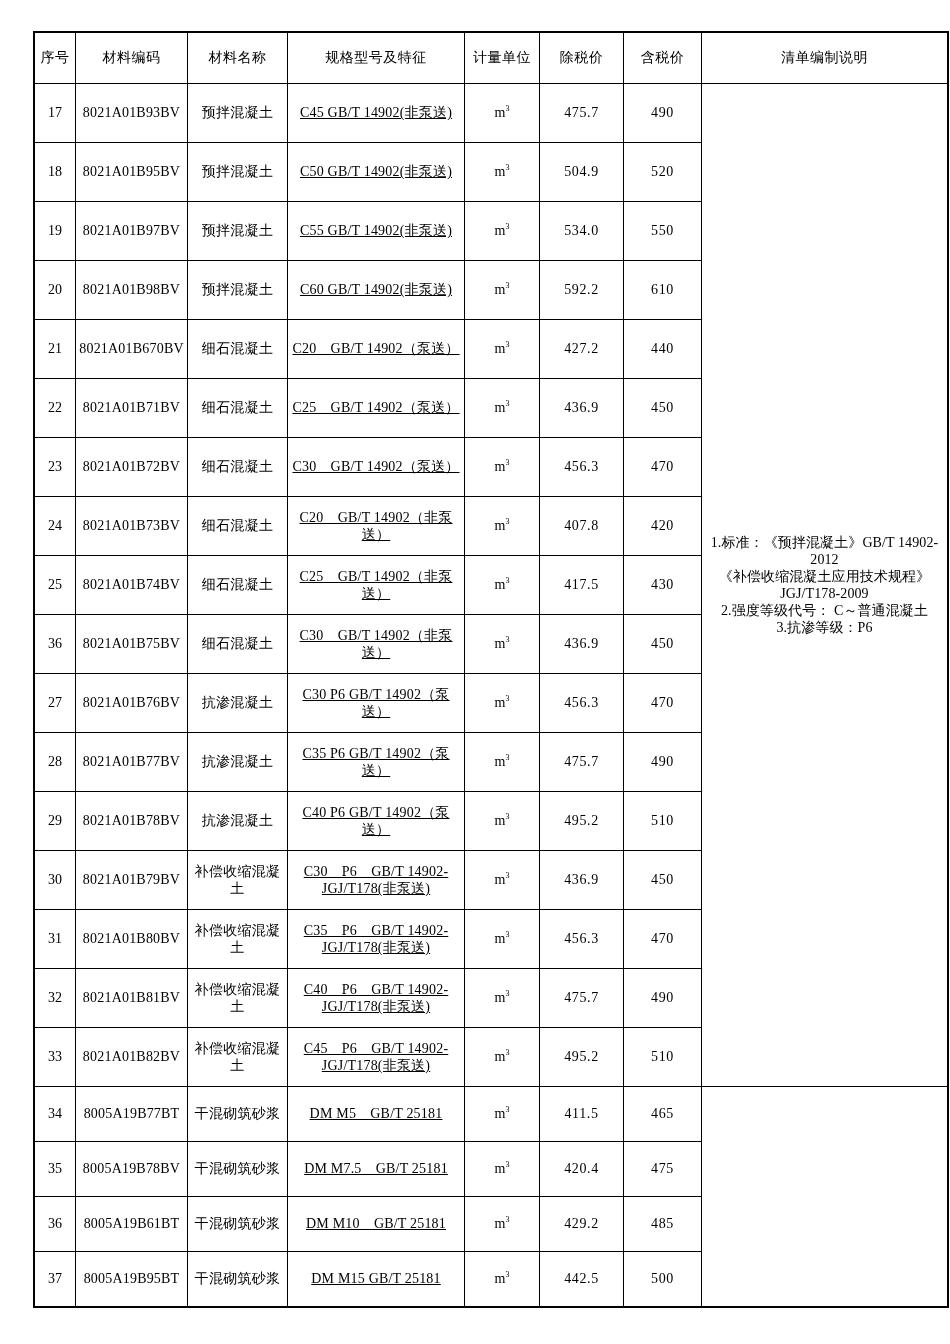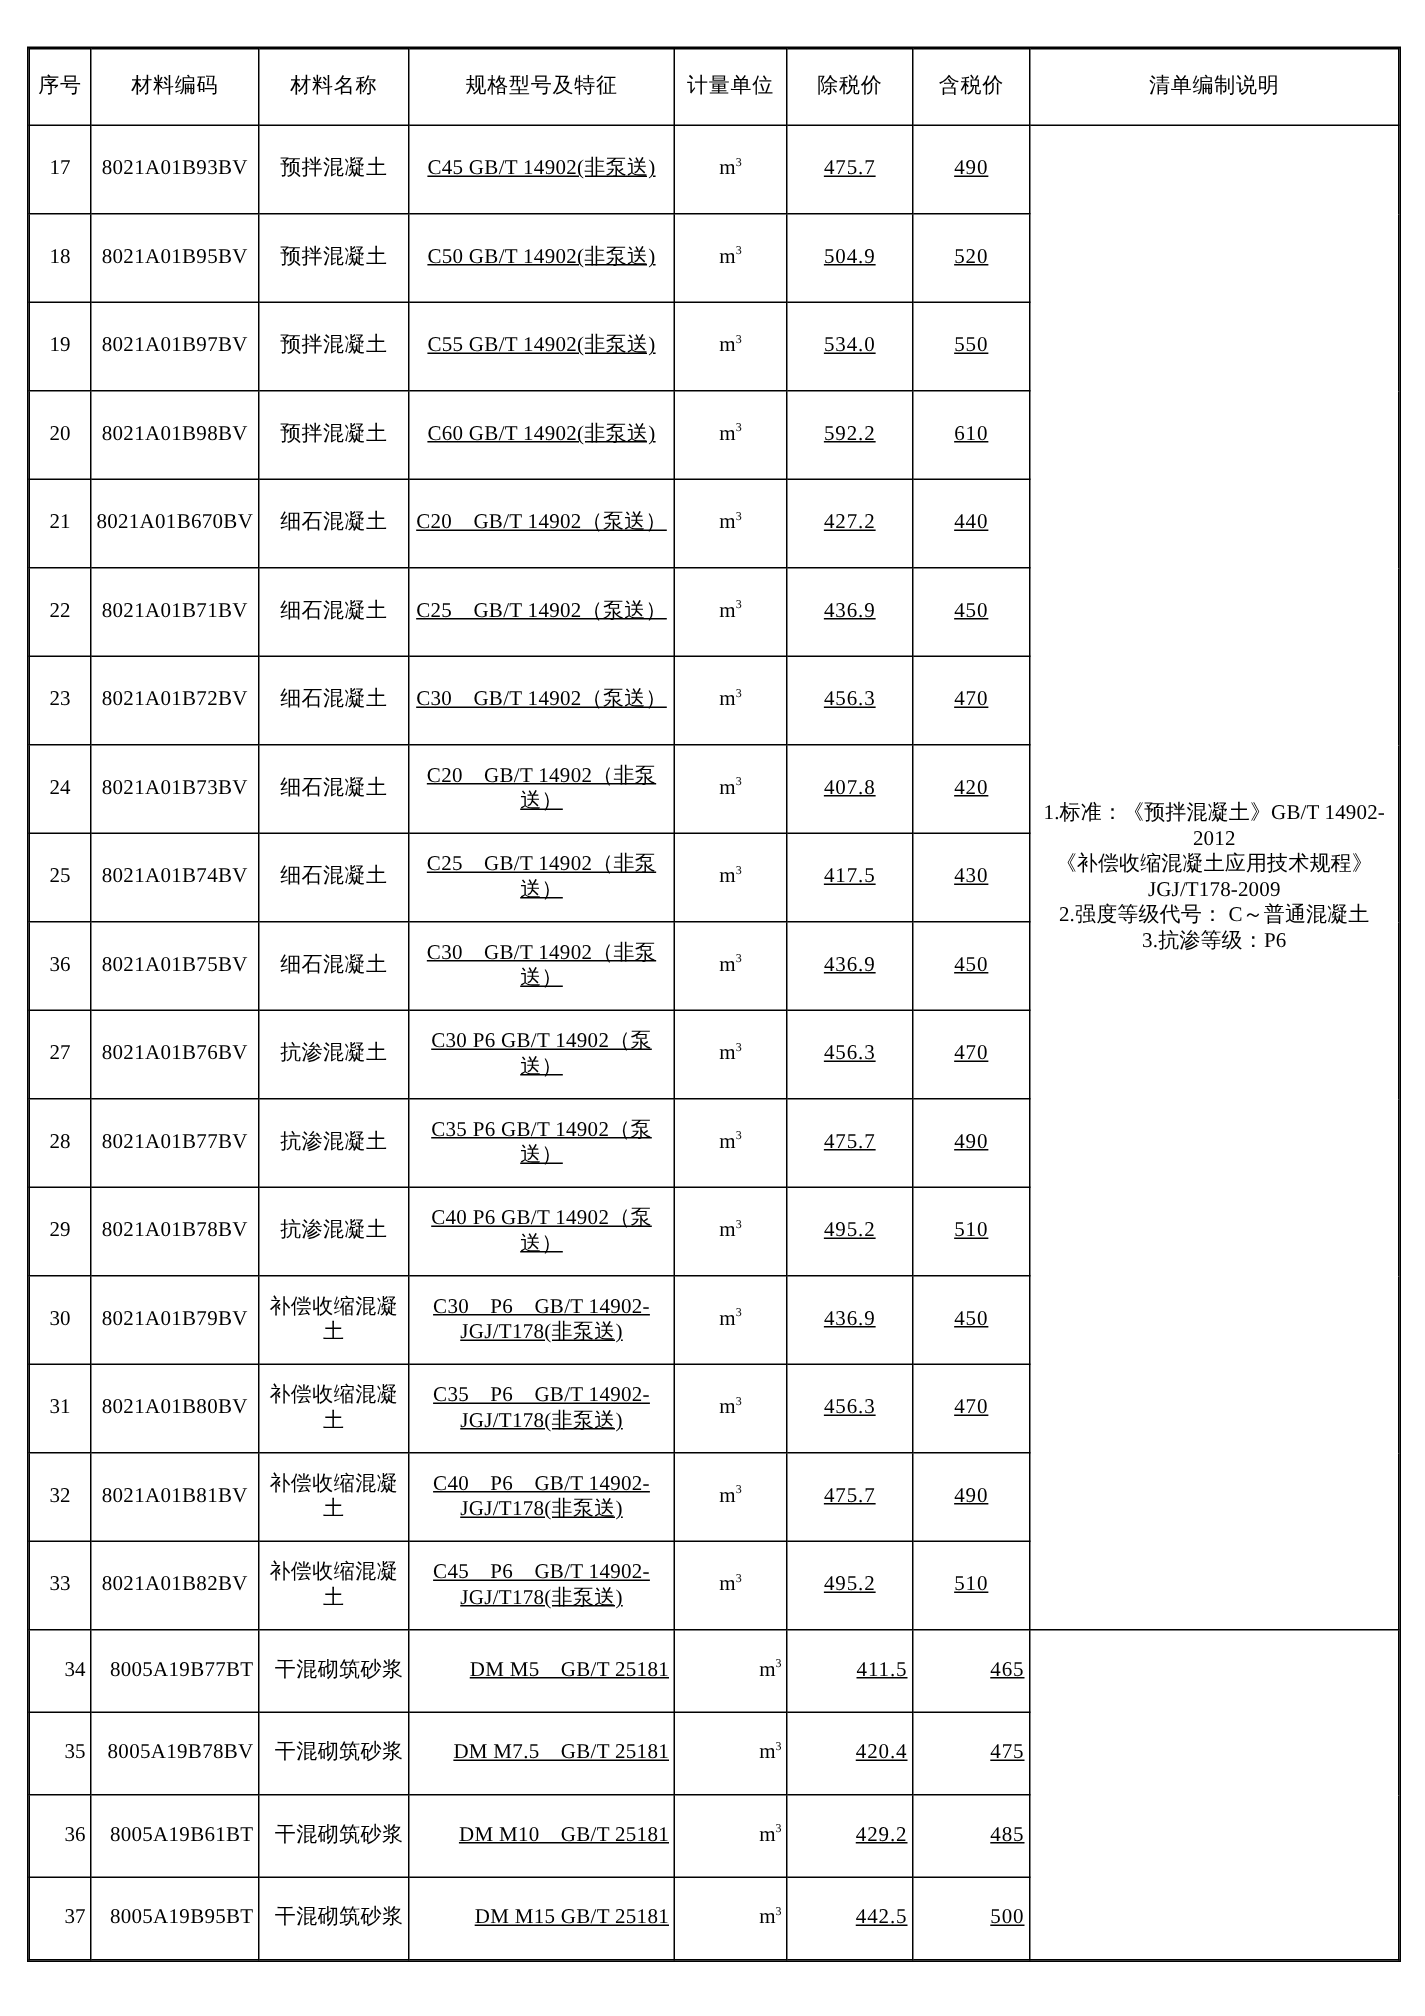--- a/index.html
+++ b/index.html
@@ -15,21 +15,21 @@
     overflow: hidden;
   }
   .page {
     position: relative;
     width: 950px;
     height: 1344px;
     box-sizing: border-box;
   }
   table.price-table {
     position: absolute;
-    left: 19px;
+    left: 34px;
     top: 32px;
     width: 913px;
     border-collapse: collapse;
     table-layout: fixed;
   }
   table.price-table td,
   table.price-table th {
     border: 1px solid #000000;
     padding: 2px 3px;
     vertical-align: middle;
@@ -41,21 +41,21 @@
   
   table.price-table {
     outline: 1px solid #000;
   }
   thead th {
     height: 46px;
     font-size: 15.5px;
     letter-spacing: 0.5px;
   }
   tbody tr.tall td { height: 54px; }
-  tbody tr.short td { height: 50px; text-align: right; }
+  tbody tr.short td { height: 50px; }
 
   
   col.c-idx   { width: 41px; }
   col.c-code  { width: 112px; }
   col.c-name  { width: 100px; }
   col.c-spec  { width: 177px; }
   col.c-unit  { width: 75px; }
   col.c-ex    { width: 84px; }
   col.c-in    { width: 78px; }
   col.c-note  { width: 246px; }
@@ -80,21 +80,20 @@
     font-size: 11px;
   }
   .cell-unit sup {
     font-size: 8px;
     vertical-align: super;
     line-height: 0;
   }
   .cell-price {
     font-size: 15px;
     letter-spacing: 0.6px;
-    text-decoration: underline;
   }
   .cell-idx {
     font-size: 14px;
     margin-left: 36px;
   }
   .note-cell {
     text-align: left;
     vertical-align: top;
     padding: 6px 5px 6px 6px;
     font-size: 13.5px;

